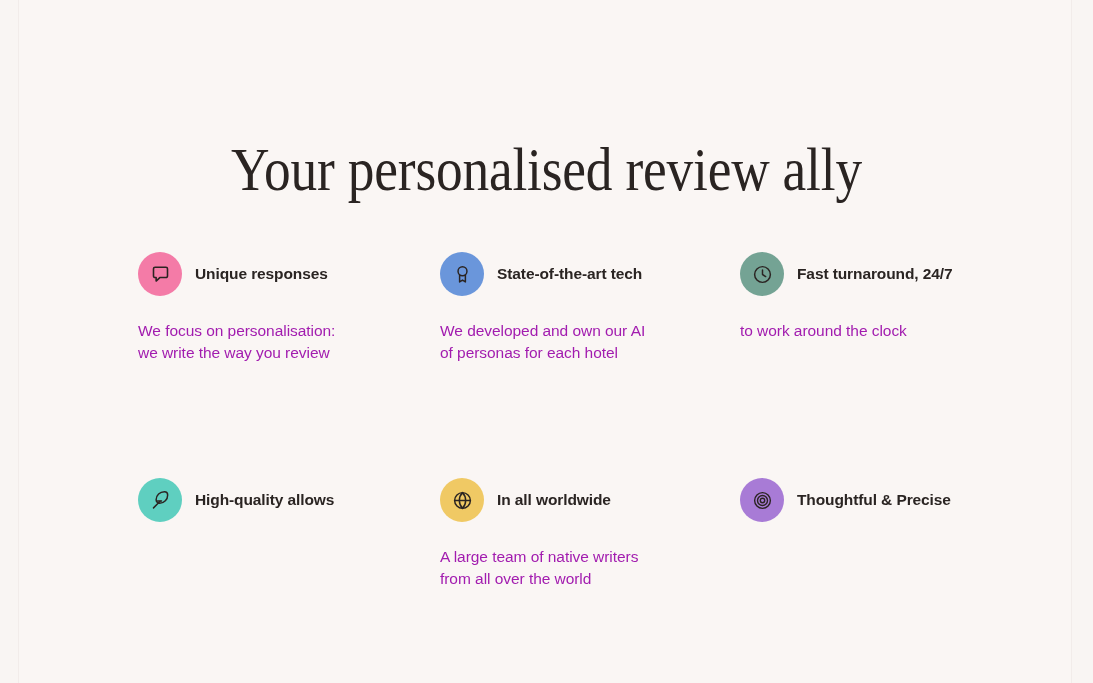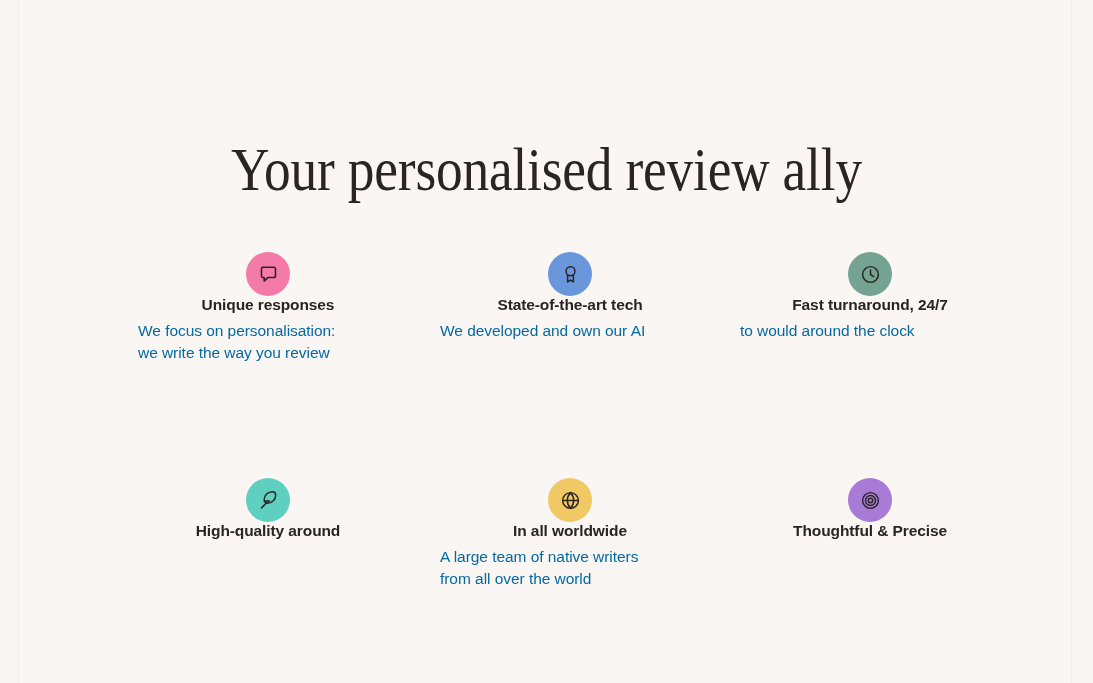--- a/index.html
+++ b/index.html
@@ -55,22 +55,22 @@
     row-gap: 114px;
   }
 
   .feature {
     width: 260px;
   }
 
   .feature-head {
     display: flex;
     align-items: center;
+    gap: 13px;
     height: 44px;
-    flex-direction: column;
   }
 
   .feature-icon {
     width: 44px;
     height: 44px;
     border-radius: 50%;
     flex: 0 0 44px;
     display: flex;
     align-items: center;
     justify-content: center;
@@ -85,21 +85,21 @@
     font-weight: 600;
     color: #2a2422;
     letter-spacing: -0.1px;
     white-space: nowrap;
   }
 
   .feature-desc {
     margin-top: 24px;
     font-size: 15.5px;
     line-height: 22px;
-    color: #0369a1;
+    color: #a21caf;
     letter-spacing: -0.05px;
     max-width: 250px;
   }
 
   .feature-desc .line {
     display: block;
     white-space: nowrap;
   }
 </style>
 </head>
@@ -131,48 +131,49 @@
       <span class="feature-icon" style="background:#6a96db">
         <svg width="21" height="21" viewBox="0 0 24 24" fill="none" stroke="#2b2422" stroke-width="1.7" stroke-linecap="round" stroke-linejoin="round">
           <circle cx="12" cy="8.3" r="5.1"></circle>
           <path d="M8.7 12.6V20.5l3.3-2.2 3.3 2.2v-7.9"></path>
         </svg>
       </span>
       <span class="feature-title">State-of-the-art tech</span>
     </div>
     <div class="feature-desc">
       <span class="line">We developed and own our AI</span>
+      <span class="line">of personas for each hotel</span>
     </div>
   </div>
 
   <div class="feature">
     <div class="feature-head">
       <span class="feature-icon" style="background:#74a394">
         <svg width="21" height="21" viewBox="0 0 24 24" fill="none" stroke="#2b2422" stroke-width="1.7" stroke-linecap="round" stroke-linejoin="round">
           <circle cx="12" cy="12" r="9"></circle>
           <path d="M12 6.8V12l3.6 2.3"></path>
         </svg>
       </span>
       <span class="feature-title">Fast turnaround, 24/7</span>
     </div>
     <div class="feature-desc">
-      <span class="line">to would around the clock</span>
+      <span class="line">to work around the clock</span>
     </div>
   </div>
 
   <div class="feature">
     <div class="feature-head">
       <span class="feature-icon" style="background:#5fcfc0">
         <svg width="21" height="21" viewBox="0 0 24 24" fill="none" stroke="#2b2422" stroke-width="1.7" stroke-linecap="round" stroke-linejoin="round">
           <path d="M20.2 5.6c0 5.3-4.1 9.6-9.2 9.6-2.2 0-4-1.8-4-4 0-5.2 4.3-9.2 9.5-9.2 2 0 3.7.9 3.7 3.6z"></path>
           <path d="M4 20.4L11.5 12.9"></path>
           <path d="M8.6 12.5h4.6"></path>
         </svg>
       </span>
-      <span class="feature-title">High-quality around</span>
+      <span class="feature-title">High-quality allows</span>
     </div>
   </div>
 
   <div class="feature">
     <div class="feature-head">
       <span class="feature-icon" style="background:#f0c964">
         <svg width="21" height="21" viewBox="0 0 24 24" fill="none" stroke="#2b2422" stroke-width="1.7" stroke-linecap="round" stroke-linejoin="round">
           <circle cx="12" cy="12" r="9"></circle>
           <path d="M3 12h18"></path>
           <path d="M12 3c2.4 2.5 3.6 5.6 3.6 9s-1.2 6.5-3.6 9c-2.4-2.5-3.6-5.6-3.6-9S9.6 5.5 12 3z"></path>

